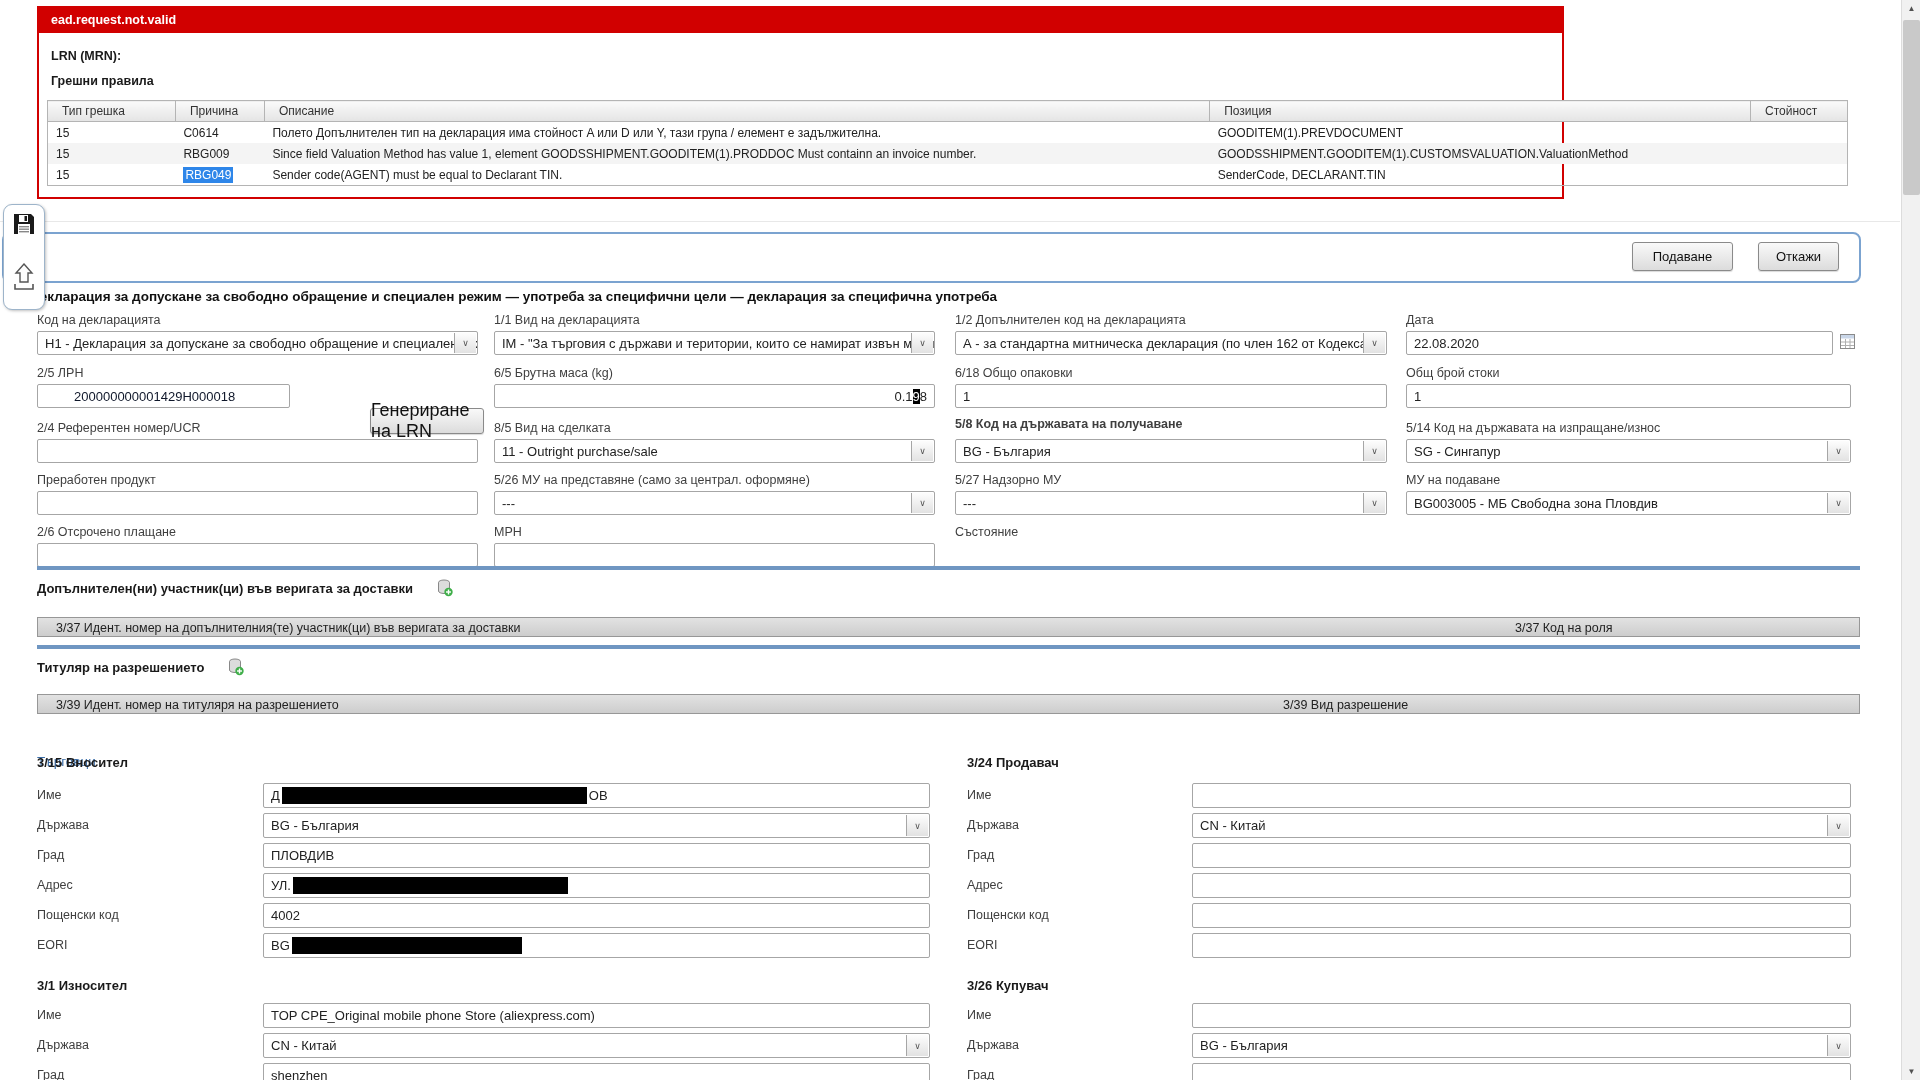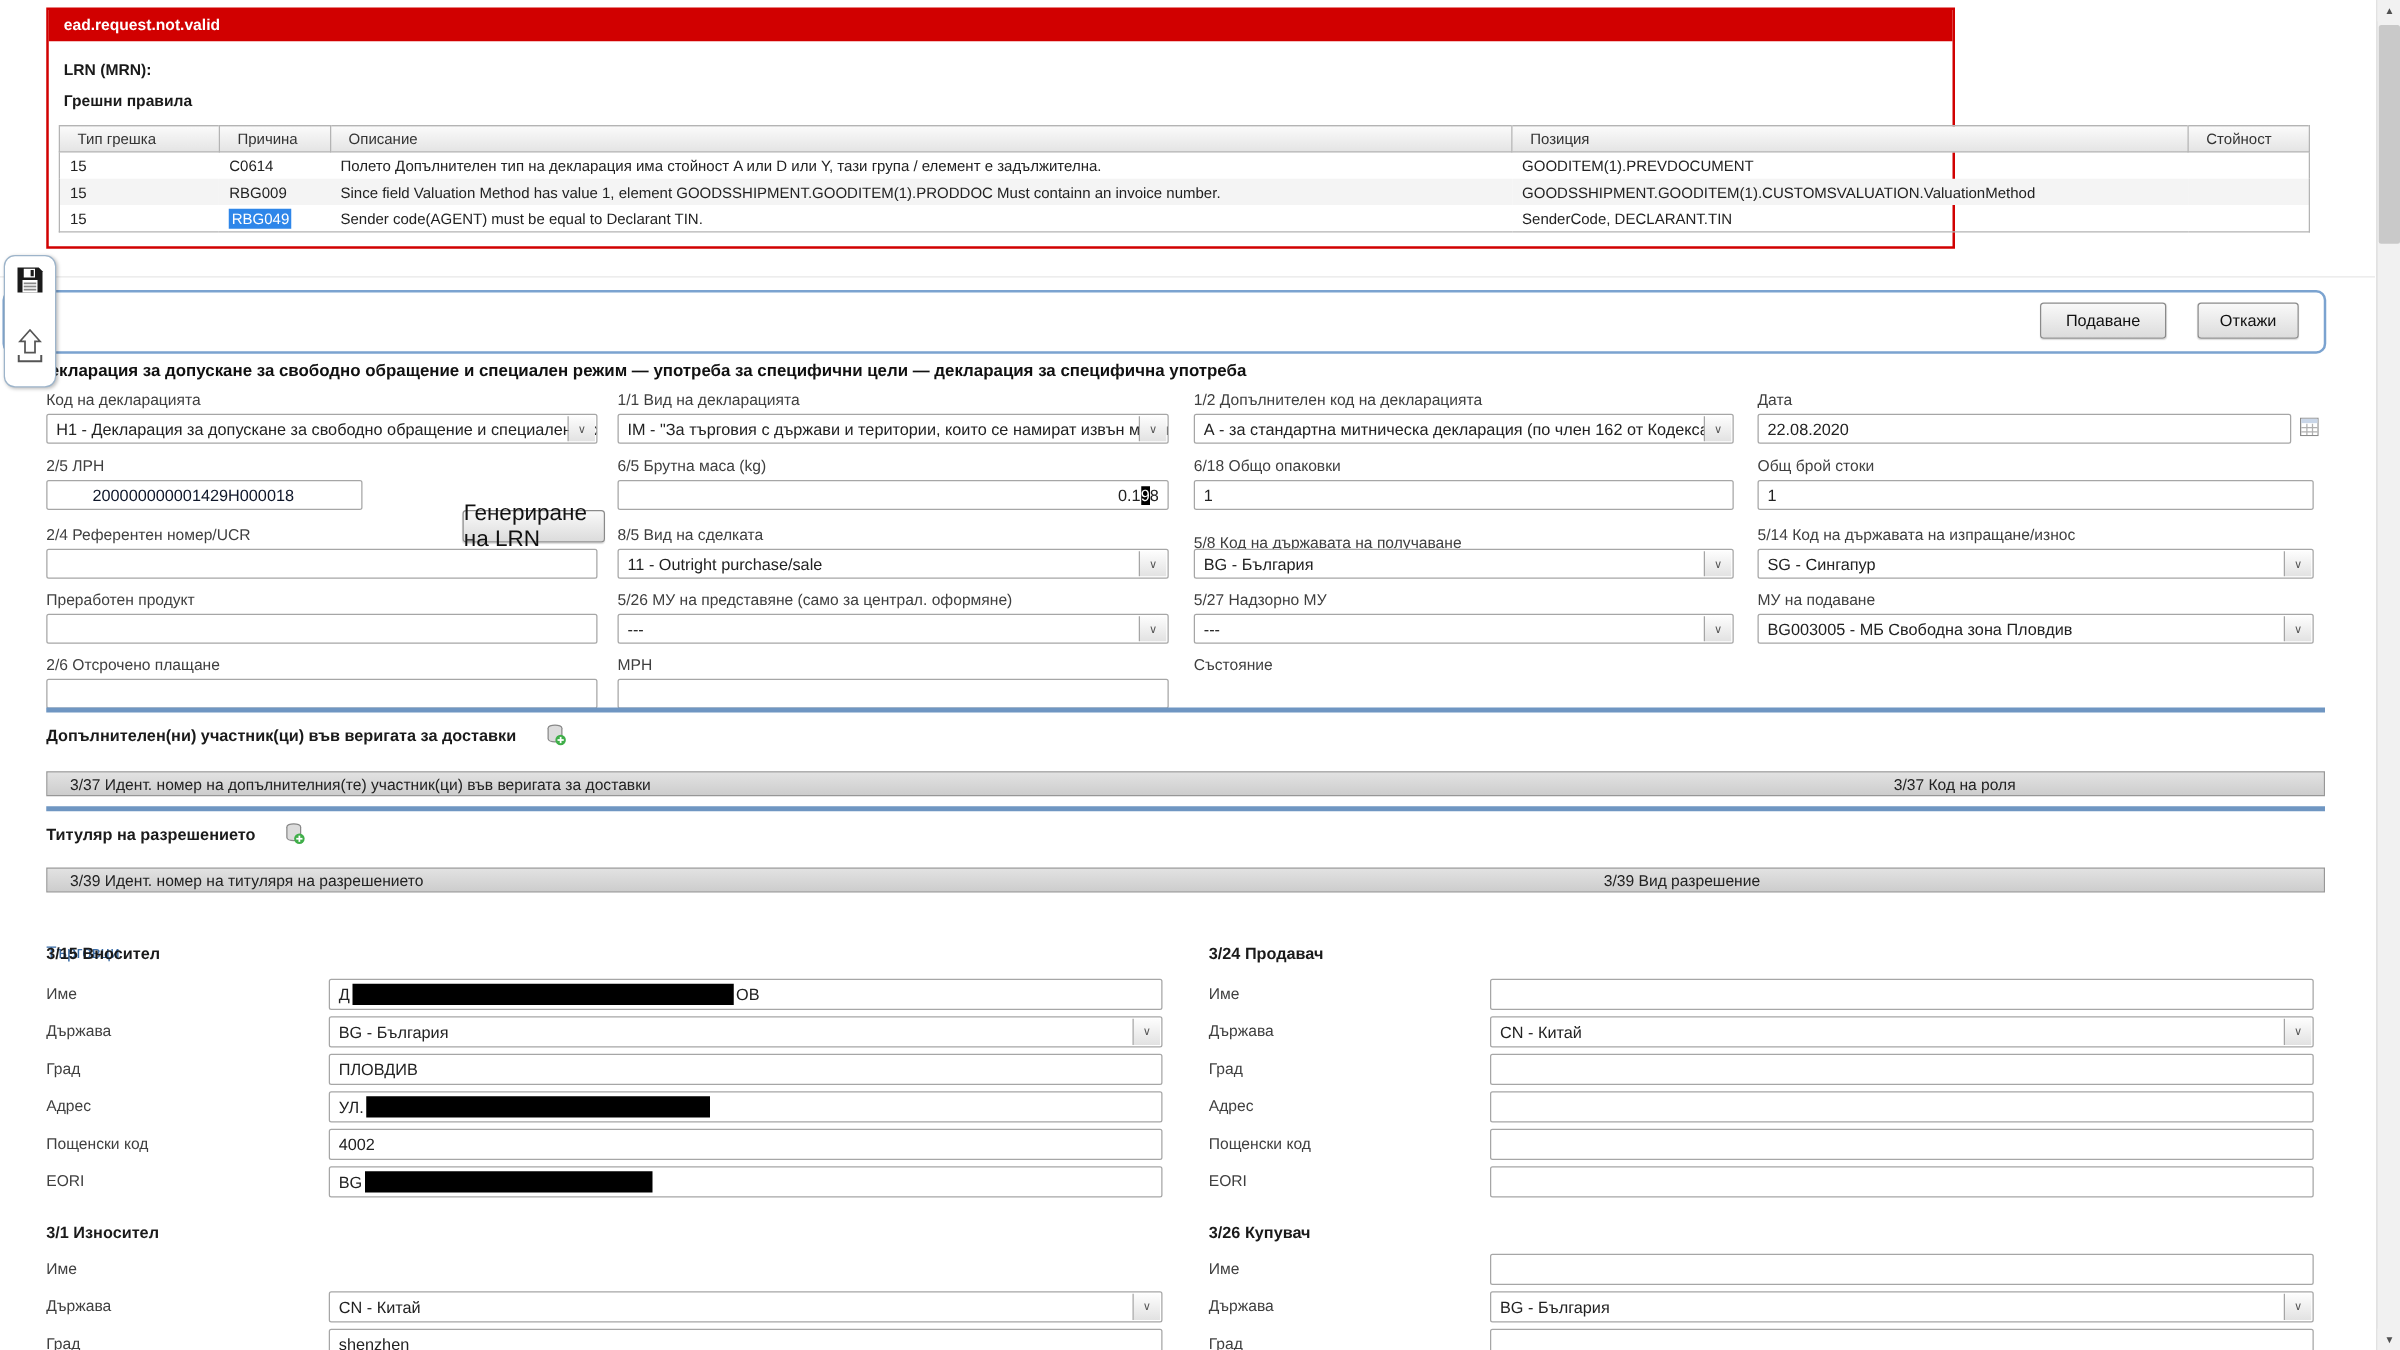--- a/index.html
+++ b/index.html
@@ -171,21 +171,21 @@
   <div class="lbl" style="left:1406px;top:366px;">Общ брой стоки</div>
   <div class="tb" style="left:1406px;top:384px;width:445px;">1</div>
 
   <div class="lbl" style="left:37px;top:421px;">2/4 Референтен номер/UCR</div>
   <div class="tb" style="left:37px;top:439px;width:441px;"></div>
   <div class="lbl" style="left:494px;top:421px;">8/5 Вид на сделката</div>
   <div class="tb sel" style="left:494px;top:439px;width:441px;">
       <span>11 - Outright purchase/sale</span>
       <span class="chev">∨</span>
     </div>
-  <div class="lbl" style="left:955px;top:427px;">5/8 Код на държавата на получаване</div>
+  <div class="lbl" style="left:955px;top:417px;font-weight:bold;">5/8 Код на държавата на получаване</div>
   <div class="tb sel" style="left:955px;top:439px;width:432px;">
       <span>BG - България</span>
       <span class="chev">∨</span>
     </div>
   <div class="lbl" style="left:1406px;top:421px;">5/14 Код на държавата на изпращане/износ</div>
   <div class="tb sel" style="left:1406px;top:439px;width:445px;">
       <span>SG - Сингапур</span>
       <span class="chev">∨</span>
     </div>
 
@@ -289,20 +289,21 @@
   <div class="tb" style="left:1192px;top:873px;width:659px;height:25px;"></div>
   <div class="lbl" style="left:967px;top:908px;">Пощенски код</div>
   <div class="tb" style="left:1192px;top:903px;width:659px;height:25px;"></div>
   <div class="lbl" style="left:967px;top:938px;">EORI</div>
   <div class="tb" style="left:1192px;top:933px;width:659px;height:25px;"></div>
 
   <div class="sect" style="left:37px;top:978px;">3/1 Износител</div>
   <div class="sect" style="left:967px;top:978px;">3/26 Купувач</div>
 
   <div class="lbl" style="left:37px;top:1008px;">Име</div>
+  <div class="tb" style="left:263px;top:1003px;width:667px;height:25px;">TOP CPE_Original mobile phone Store (aliexpress.com)</div>
   <div class="lbl" style="left:37px;top:1038px;">Държава</div>
   <div class="tb sel" style="left:263px;top:1033px;width:667px;height:25px;">
       <span>CN - Китай</span>
       <span class="chev">∨</span>
     </div>
   <div class="lbl" style="left:37px;top:1068px;">Град</div>
   <div class="tb" style="left:263px;top:1063px;width:667px;height:25px;">shenzhen</div>
 
   <div class="lbl" style="left:967px;top:1008px;">Име</div>
   <div class="tb" style="left:1192px;top:1003px;width:659px;height:25px;"></div>

